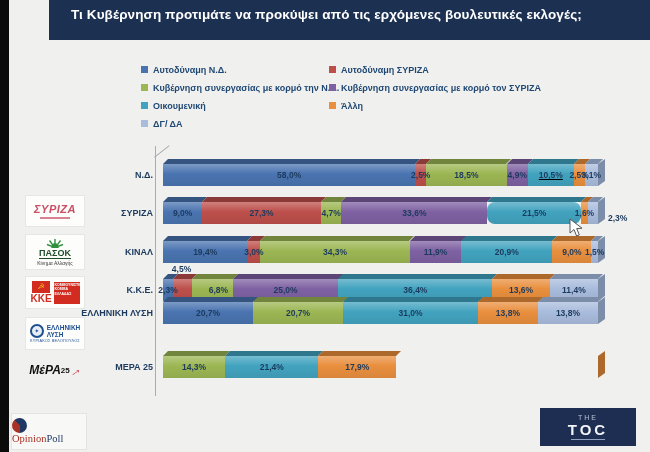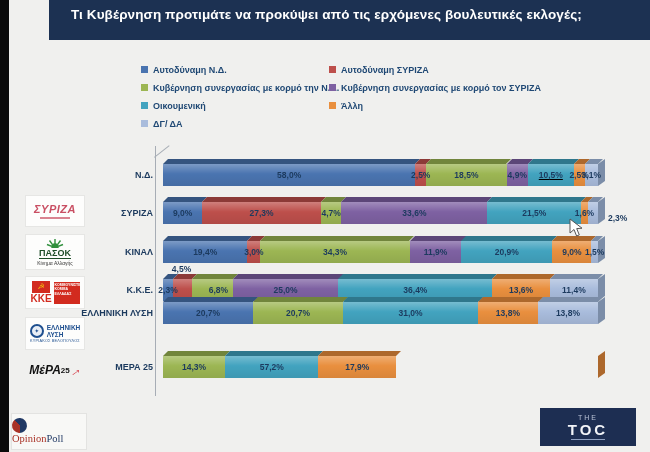--- a/index.html
+++ b/index.html
@@ -156,21 +156,21 @@
             <span class="pct">27,3%</span>
           </div>
           <div class="seg" style="width: 4.7%; background-color: rgb(156, 182, 83);">
             <div class="tf" style="background: rgb(113, 133, 60);"></div>
             <span class="pct">4,7%</span>
           </div>
           <div class="seg" style="width: 33.6%; background-color: rgb(126, 97, 162);">
             <div class="tf" style="background: rgb(92, 70, 120);"></div>
             <span class="pct">33,6%</span>
           </div>
-          <div class="seg" style="width: 21.5%; background-color: rgb(66, 163, 191);">
+          <div class="seg" style="width: 21.5%; background-color: rgb(66, 163, 191); border-radius: 8px;">
             <div class="tf" style="background: rgb(47, 119, 140);"></div>
             <span class="pct">21,5%</span>
           </div>
           <div class="seg" style="width: 1.6%; background-color: rgb(233, 143, 62);">
             <div class="tf" style="background: rgb(173, 104, 44);"></div>
             <span class="pct">1,6%</span>
           </div>
           <div class="seg" style="width: 2.3%; background-color: rgb(169, 188, 220);">
             <div class="tf" style="background: rgb(123, 141, 168);"></div>
             <span class="pct outside-right">2,3%</span>
@@ -274,21 +274,21 @@
       </div>
       <div class="chart-row" style="top: 356px; width: 650px;">
         <div class="cat-label">ΜΕΡΑ 25</div>
         <div class="bar">
           <div class="seg" style="width: 14.3%; background-color: rgb(156, 182, 83);">
             <div class="tf" style="background: rgb(113, 133, 60);"></div>
             <span class="pct">14,3%</span>
           </div>
           <div class="seg" style="width: 21.4%; background-color: rgb(66, 163, 191);">
             <div class="tf" style="background: rgb(47, 119, 140);"></div>
-            <span class="pct">57,2%</span>
+            <span class="pct">21,4%</span>
           </div>
           <div class="seg" style="width: 17.9%; background-color: rgb(233, 143, 62);">
             <div class="tf" style="background: rgb(173, 104, 44);"></div>
             <span class="pct">17,9%</span>
           </div>
           <div class="endface" style="background: rgb(173, 104, 44);"></div>
         </div>
       </div>
     </div>
 

